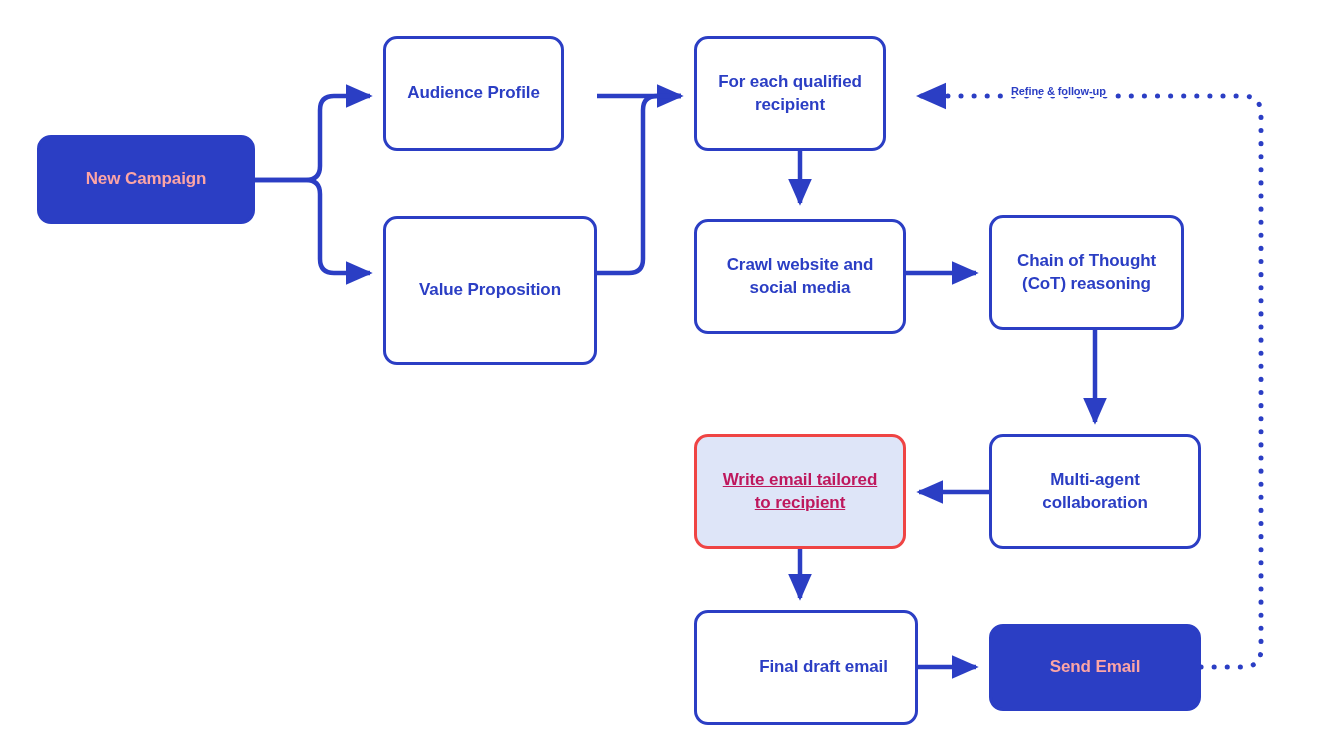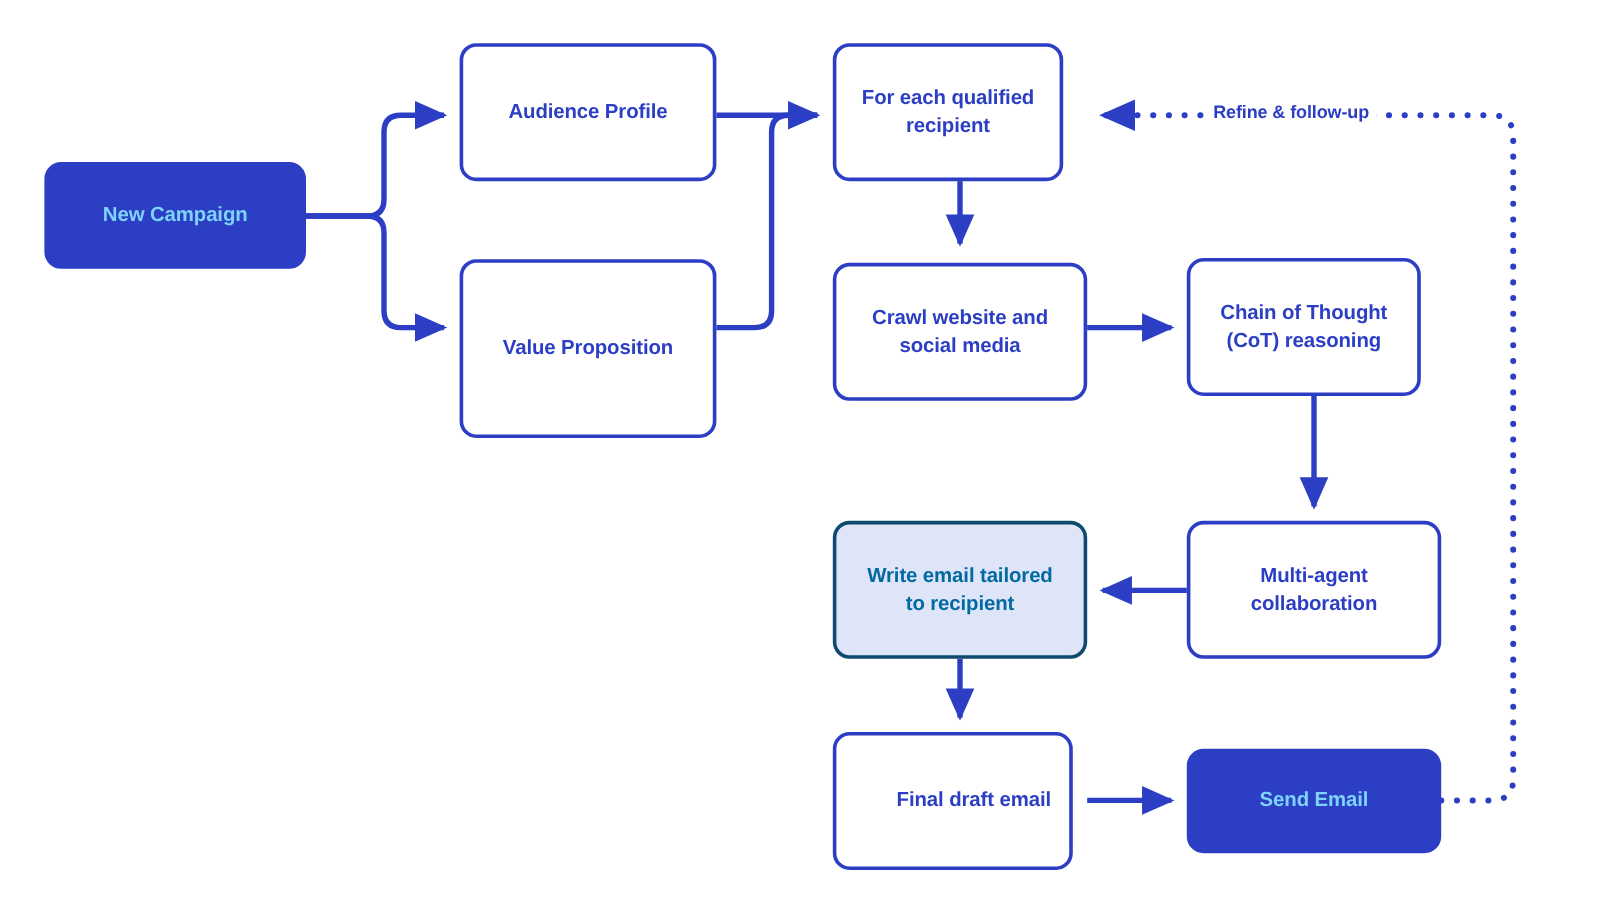--- a/index.html
+++ b/index.html
@@ -60,31 +60,32 @@
     z-index: -1;
   }
   .node.v-outline {
     background: #ffffff;
     border: 3px solid #2b3ec4;
     color: #2b3ec4;
   }
   .node.v-filled {
     background: #2b3ec4;
     border: 3px solid #2b3ec4;
-    color: #7dd3fc;
+    color: #fca5a5;
   }
   .node.v-soft {
     background: #dee5f8;
-    border: 3px solid #0c4a6e;
-    color: #0369a1;
+    border: 3px solid #ef4444;
+    color: #be185d;
+    text-decoration: underline;
   }
   .edge-label {
     position: absolute;
     font-weight: bold;
-    font-size: 15px;
+    font-size: 11px;
     color: #2b3ec4;
     letter-spacing: -0.1px;
     background: #ffffff;
     padding: 0 6px;
     white-space: nowrap;
   }
 </style>
 </head>
 <body>
 
@@ -123,21 +124,21 @@
       <path d="M 906 667 L 976 667" marker-end="url(#arrowhead)"></path>
 
       <path stroke-dasharray="0.1 13" stroke-linecap="round" stroke-width="5" d="M 1201 667 L 1243 667 Q 1261 667 1261 649 L 1261 114 Q 1261 96 1243 96 L 919 96" marker-end="url(#arrowhead-dot)"></path>
     </g>
   </svg>
 
   <div class="node v-filled" style="left:37px; top:135px; width:218px; height:89px;">
     <span class="label">New Campaign</span>
   </div>
 
-  <div class="node v-outline" style="left:383px; top:36px; width:214px; height:115px;">
+  <div class="node v-outline" style="left:383px; top:36px; width:181px; height:115px;">
     <span class="label">Audience Profile</span>
   </div>
 
   <div class="node v-outline" style="left:383px; top:216px; width:214px; height:149px;">
     <span class="label">Value Proposition</span>
   </div>
 
   <div class="node v-outline" style="left:694px; top:36px; width:192px; height:115px;">
     <span class="label">For each qualified
 recipient</span>
@@ -156,21 +157,21 @@
   <div class="node v-outline" style="left:989px; top:434px; width:212px; height:115px;">
     <span class="label">Multi-agent
 collaboration</span>
   </div>
 
   <div class="node v-soft" style="left:694px; top:434px; width:212px; height:115px;">
     <span class="label">Write email tailored
 to recipient</span>
   </div>
 
-  <div class="node v-outline" style="left:694px; top:610px; width:200px; height:115px;padding-left:47px;">
+  <div class="node v-outline" style="left:694px; top:610px; width:224px; height:115px;padding-left:47px;">
     <span class="label">Final draft email</span>
   </div>
 
   <div class="node v-filled" style="left:989px; top:624px; width:212px; height:87px;">
     <span class="label">Send Email</span>
   </div>
 
   <div class="edge-label" style="left:1005px; top:85px;">Refine &amp; follow-up</div>
 
 </div>

